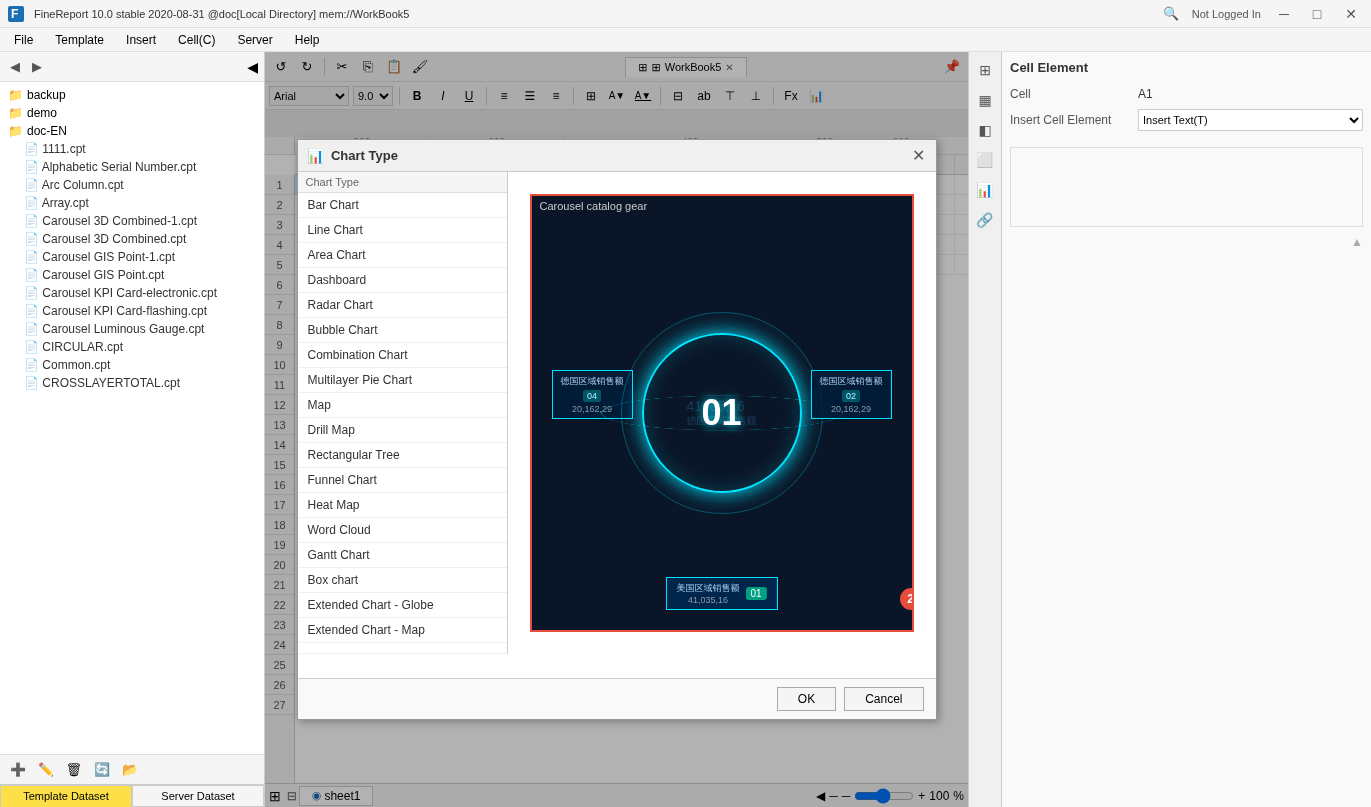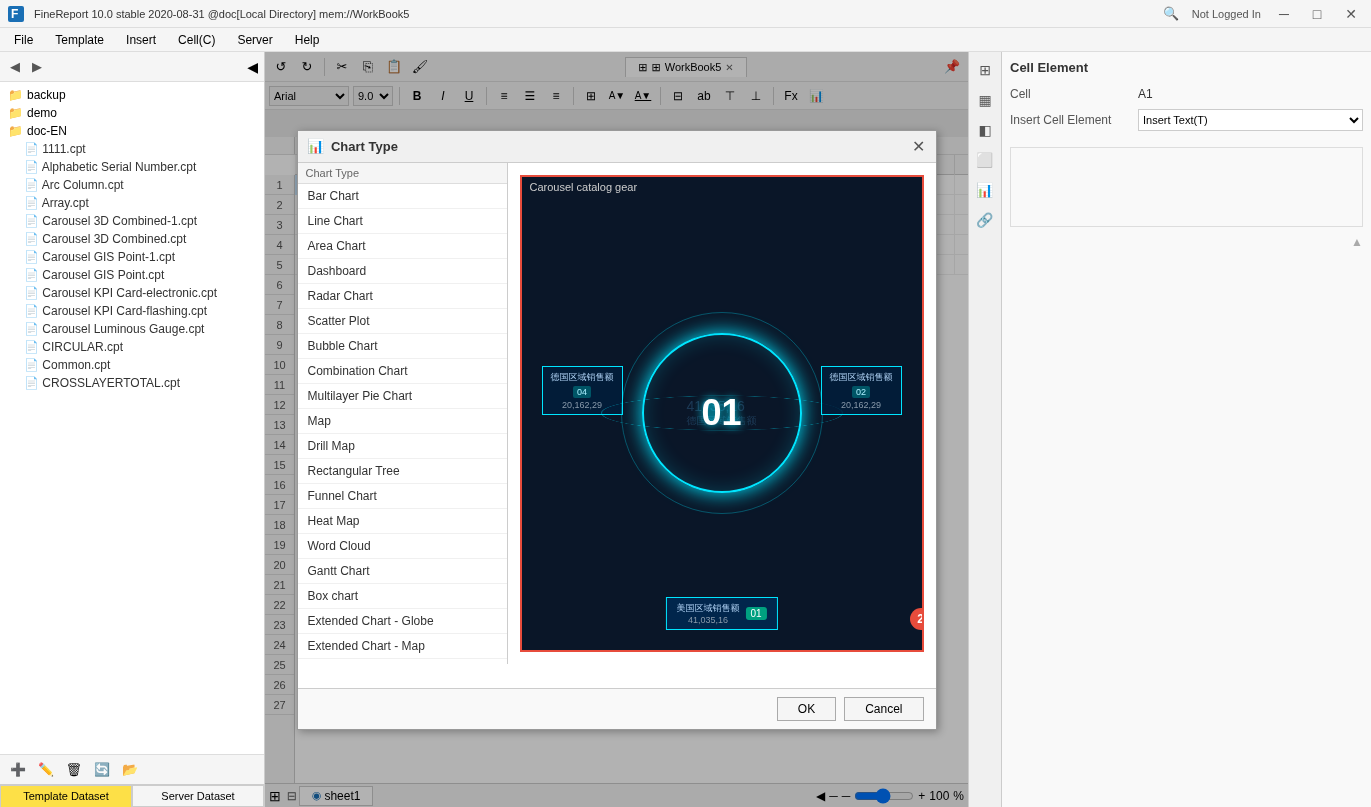--- a/index.html
+++ b/index.html
@@ -343,21 +343,21 @@
       display: flex;
       flex-direction: column;
       overflow: hidden;
     }
     .preview-area {
       flex: 1;
       background: #0a1628;
       position: relative;
       overflow: hidden;
       border: 2px solid #e74c3c;
-      margin: 12px;
+      margin: 22px;
     }
     .preview-label {
       position: absolute;
       top: 4px;
       left: 8px;
       color: #ccc;
       font-size: 11px;
     }
     
     .carousel-preview {
@@ -868,23 +868,20 @@
               <div class="chart-list-item">
                 <span>Area Chart</span>
               </div>
               <div class="chart-list-item">
                 <span>Dashboard</span>
               </div>
               <div class="chart-list-item">
                 <span>Radar Chart</span>
               </div>
               <div class="chart-list-item">
-                <span>Scatter Plot</span>
-              </div>
-              <div class="chart-list-item">
                 <span>Bubble Chart</span>
               </div>
               <div class="chart-list-item">
                 <span>Combination Chart</span>
               </div>
               <div class="chart-list-item">
                 <span>Multilayer Pie Chart</span>
               </div>
               <div class="chart-list-item">
                 <span>Map</span>

